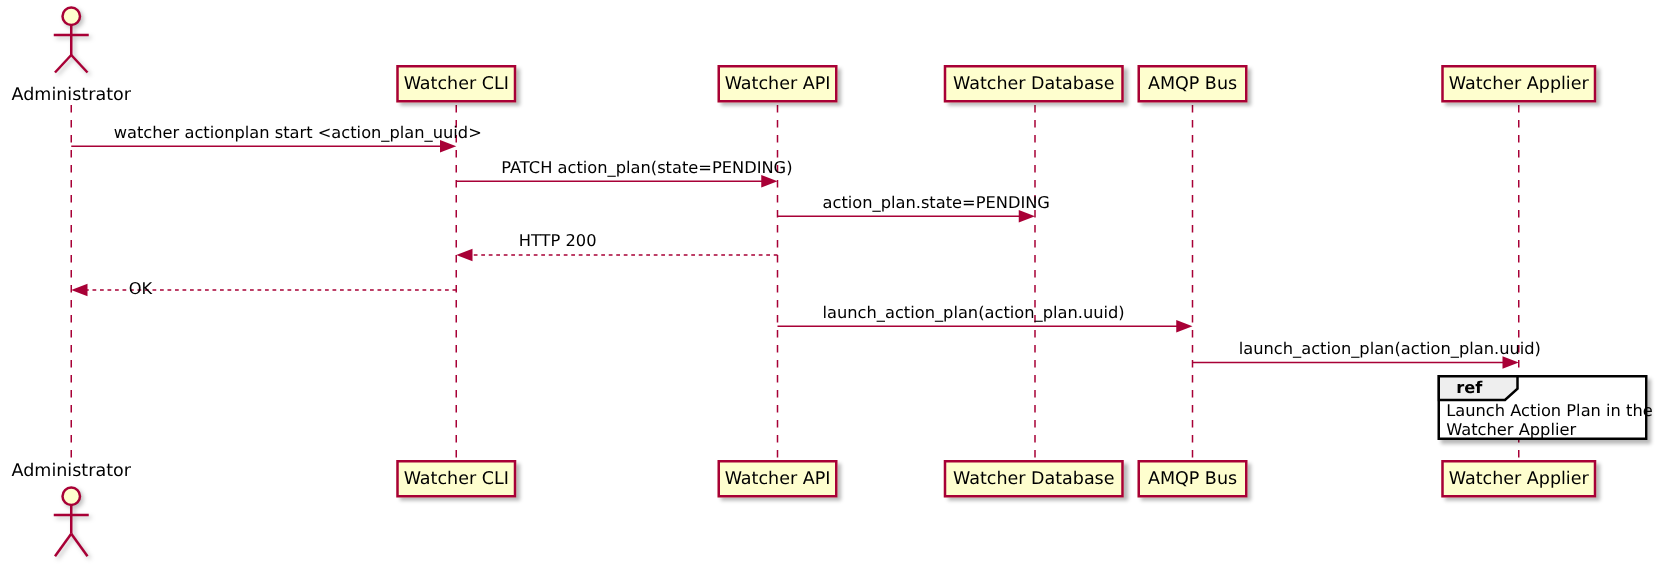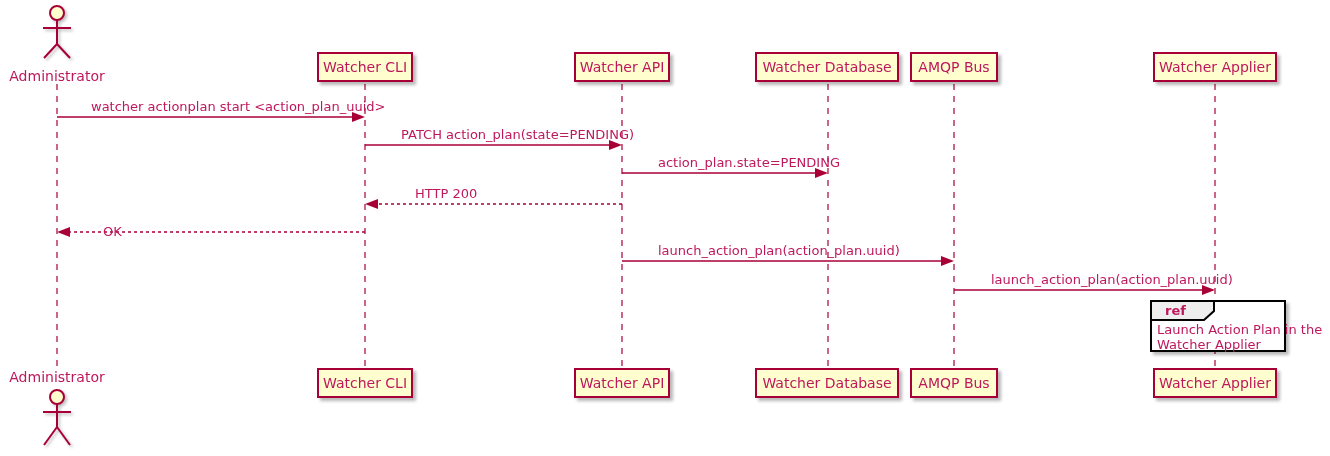--- a/index.html
+++ b/index.html
@@ -2,21 +2,21 @@
 <html><head>
 <meta charset="utf-8">
 <style>
   html, body { margin: 0; padding: 0; background: #ffffff; }
   #canvas {
     position: relative;
     width: 1330px;
     height: 456px;
     background: #ffffff;
     font-family: "DejaVu Sans", sans-serif;
-    color: #be185d;
+    color: #000000;
     overflow: hidden;
   }
   #lines-layer {
     position: absolute;
     left: 0; top: 0;
     width: 1330px; height: 456px;
     z-index: 1;
   }
   .lifeline { stroke: #A80036; stroke-width: 1.2; stroke-dasharray: 6,6; }
   .actor-stroke { stroke: #A80036; stroke-width: 2; fill: none; }
@@ -52,21 +52,21 @@
     position: absolute;
     font-size: 13px;
     line-height: 14px;
     white-space: nowrap;
     z-index: 2;
     margin-left: 28px;
   }
   #ref-box {
     position: absolute;
     left: 1150px; top: 300px;
-    width: 136px; height: 52px;
+    width: 168px; height: 52px;
     box-sizing: border-box;
     background: #FFFFFF;
     border: 2px solid #000000;
     box-shadow: 3px 3px 3px rgba(0,0,0,0.28);
     z-index: 3;
   }
   #ref-header-svg { position: absolute; left: -2px; top: -2px; }
   #ref-keyword {
     position: absolute; left: 13px; top: 1px;
     font-size: 13px; font-weight: bold; line-height: 16px;

